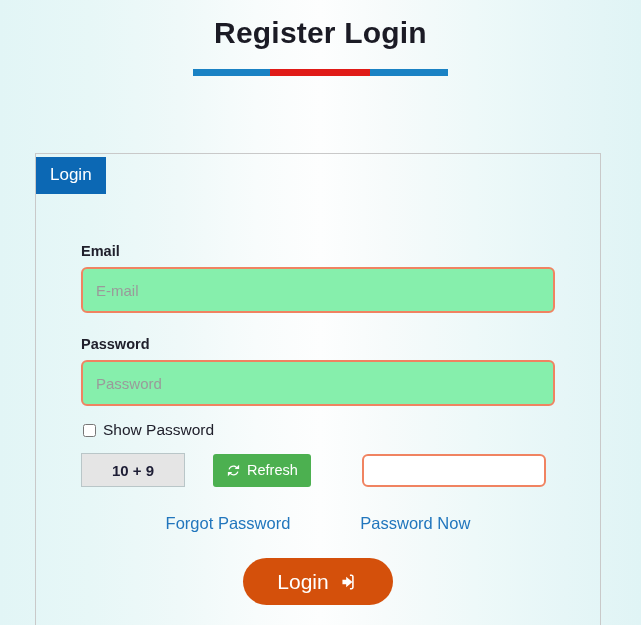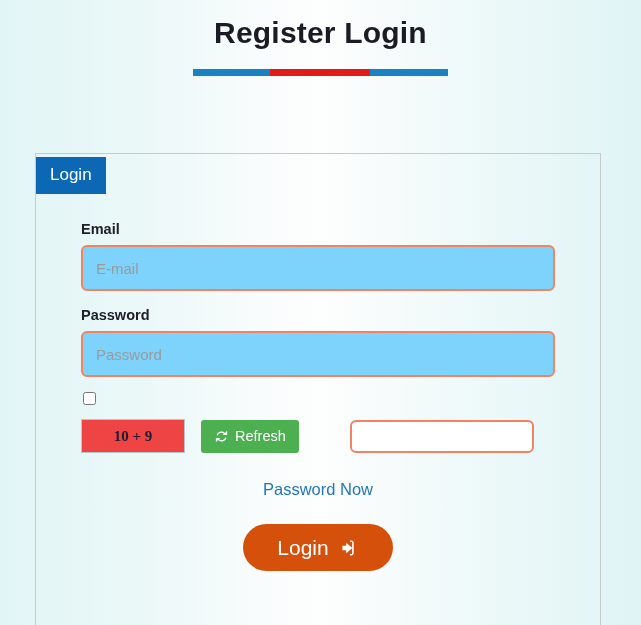--- a/index.html
+++ b/index.html
@@ -87,31 +87,31 @@
     font-weight: bold;
     color: #20202c;
     line-height: 18px;
     margin: 0 0 7px 0;
   }
   .text-input {
     display: block;
     box-sizing: border-box;
     width: 100%;
     height: 46px;
-    background: #7dd3fc;
+    background: #86efac;
     border: 2px solid #f08361;
     border-radius: 6px;
     padding: 0 13px;
     font-family: "Liberation Sans", sans-serif;
     font-size: 15px;
     color: #20202c;
     outline: none;
   }
   .text-input::placeholder { color: #9a9a9a; opacity: 1; }
-  .field-block { margin-bottom: 15px; }
+  .field-block { margin-bottom: 15px; margin-top: 22px; }
 
   
   .showpass-row {
     display: flex;
     align-items: center;
     gap: 7px;
     margin-top: 14px;
     margin-bottom: 14px;
     margin-left: 2px;
   }
@@ -129,32 +129,31 @@
   
   .captcha-row {
     display: flex;
     align-items: center;
     margin-top: 10px;
   }
   .captcha-question {
     width: 104px;
     height: 34px;
     box-sizing: border-box;
-    background: #ef4444;
+    background: #e5e5e5;
     border: 1px solid #b9c6c8;
     display: flex;
     align-items: center;
     justify-content: center;
     font-size: 15px;
     font-weight: bold;
     color: #1d1d35;
-    font-family: Liberation Serif, serif;
   }
   .refresh-button {
-    margin-left: 16px;
+    margin-left: 28px;
     height: 33px;
     box-sizing: border-box;
     background: #4cb050;
     border: none;
     border-radius: 3px;
     color: #ffffff;
     font-family: "Liberation Sans", sans-serif;
     font-size: 14.5px;
     padding: 0 13px;
     display: flex;
@@ -239,39 +238,41 @@
       <input class="text-input" type="text" placeholder="E-mail" style="">
     </div>
 
     <div class="field-block">
       <div class="field-label">Password</div>
       <input class="text-input" type="text" placeholder="Password" style="">
     </div>
 
     <div class="showpass-row">
       <input type="checkbox" style="">
+      <span class="showpass-label">Show Password</span>
     </div>
 
     <div class="captcha-row">
       <div class="captcha-question">10 + 9</div>
 
       <button class="refresh-button">
         <span class="ico">
           <svg width="15" height="15" viewBox="0 0 512 512" fill="#ffffff" aria-hidden="true">
             <path d="M370.7 133.3C339.5 104 298 88 254 88c-80 0-147 53-168.7 126.4L128 224c16.7-53.8 66.8-92 126-92 33.1 0 63.2 12.5 86.1 33L296 209h152V57l-51.3 51.3z"></path>
             <path d="M141.3 378.7C172.5 408 214 424 258 424c80 0 147-53 168.7-126.4L384 288c-16.7 53.8-66.8 92-126 92-33.1 0-63.2-12.5-86.1-33L216 303H64v152l51.3-51.3z"></path>
           </svg>
         </span>
         <span>Refresh</span>
       </button>
 
       <input class="captcha-answer" type="text" placeholder="" style="">
     </div>
 
     <div class="links-row">
+      <a class="nav-link">Forgot Password</a>
       <a class="nav-link">Password Now</a>
     </div>
 
     <div class="login-row">
       <button class="login-button">
         <span>Login</span>
         <span class="ico">
           <svg width="20" height="20" viewBox="0 0 512 512" fill="#ffffff" aria-hidden="true">
             <path d="M184 123.5v72.6h-96v119.8h96v72.6L344 256 184 123.5z"></path>
             <path d="M320 64h-40v40h40c8.8 0 16 7.2 16 16v272c0 8.8-7.2 16-16 16h-40v40h40c30.9 0 56-25.1 56-56V120c0-30.9-25.1-56-56-56z"></path>

